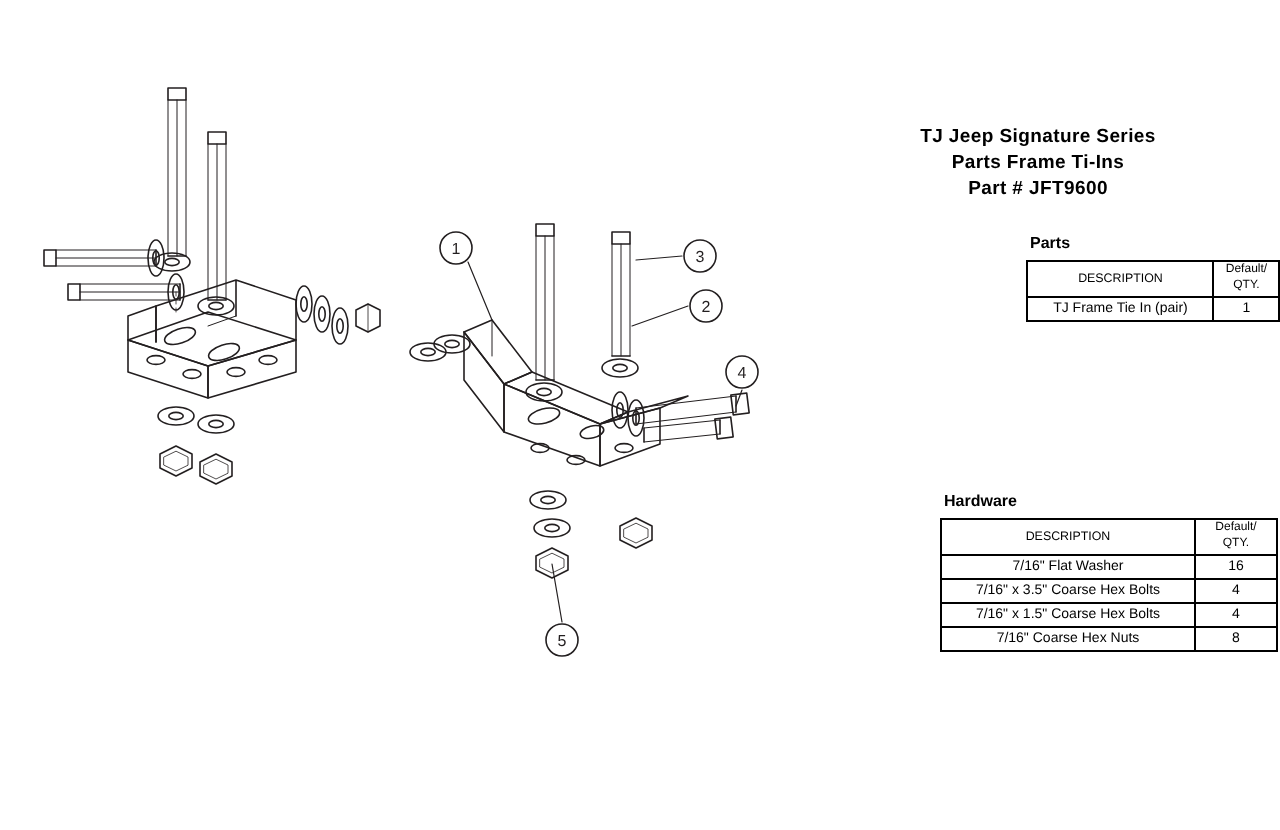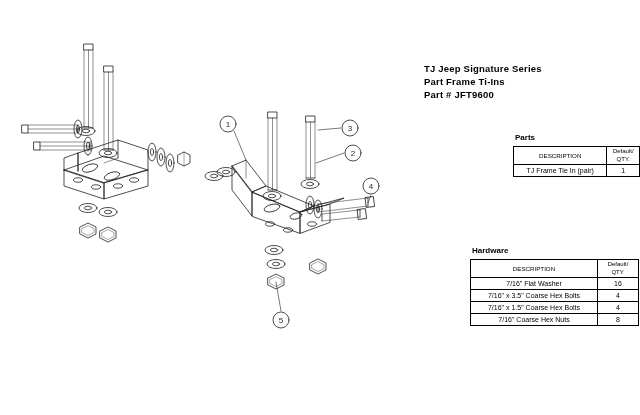--- a/index.html
+++ b/index.html
@@ -16,21 +16,21 @@
     height: 415px;
     background: #ffffff;
     overflow: hidden;
   }
   
   #title-block {
     position: absolute;
     left: 424px;
     top: 62px;
     width: 190px;
-    text-align: left;
+    text-align: center;
     font-size: 9.5px;
     line-height: 13px;
     color: #000000;
     font-weight: bold;
     letter-spacing: 0.2px;
   }
   #title-block div { white-space: nowrap; }
 
   
   .table-wrap {
@@ -57,21 +57,21 @@
     white-space: nowrap;
   }
   table.bom th {
     font-size: 6.2px;
     font-weight: normal;
   }
   table.bom th.desc, table.bom td.desc { width: 120px; }
   table.bom th.qty, table.bom td.qty { width: 34px; }
   .qty-head { line-height: 7.5px; font-size: 6px; }
 
-  #parts-table { left: 470px; top: 133px; padding-left: 43px; }
+  #parts-table { left: 470px; top: 117px; padding-left: 43px; }
   #hardware-table { left: 470px; top: 234px; margin-top: 12px; }
 
   
   #drawing {
     position: absolute;
     left: 0;
     top: 0;
     width: 640px;
     height: 415px;
   }
@@ -277,21 +277,21 @@
       <text x="228" y="127">1</text>
       <text x="353" y="156">2</text>
       <text x="350" y="131">3</text>
       <text x="371" y="189">4</text>
       <text x="281" y="323">5</text>
     </g>
   </svg>
 
   <div id="title-block">
     <div>TJ Jeep Signature Series</div>
-    <div>Part Frame Ti-Ins</div>
+    <div>Parts Frame Ti-Ins</div>
     <div>Part # JFT9600</div>
   </div>
 
   <div class="table-wrap" id="parts-table">
     <div class="table-caption">Parts</div>
     <table class="bom">
       <thead>
         <tr>
           <th class="desc">DESCRIPTION</th>
           <th class="qty">

